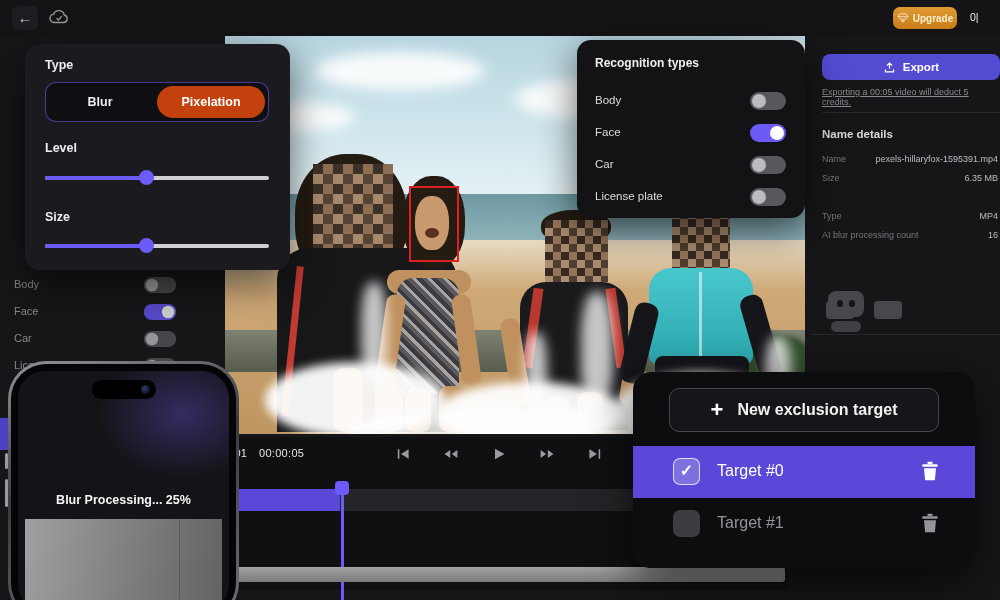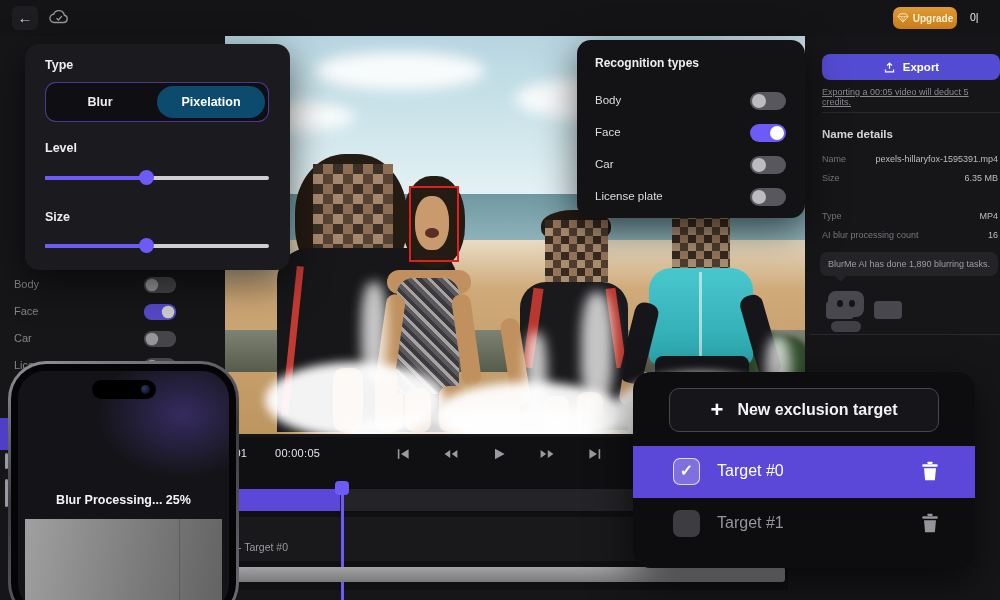--- a/index.html
+++ b/index.html
@@ -40,21 +40,21 @@
 
   
   .panel{position:absolute;background:#1a1a1f;border-radius:14px;
          box-shadow:0 12px 38px rgba(0,0,0,.6);}
   .type-panel{left:25px;top:44px;width:265px;height:226px;z-index:30;}
   .p-title{position:absolute;left:20px;font-size:12.5px;font-weight:bold;color:#ededf1;}
   .seg{position:absolute;left:20px;top:38px;width:224px;height:40px;border-radius:11px;
        border:1px solid rgba(124,92,250,.55);background:#0f0f13;display:flex;box-sizing:border-box;}
   .seg-opt{flex:1;display:flex;align-items:center;justify-content:center;font-size:12.5px;
            font-weight:bold;color:#ececf0;}
-  .seg-opt.sel{background:#0c4a6e;border-radius:16px;margin:3px;color:#fff;}
+  .seg-opt.sel{background:#c2410c;border-radius:16px;margin:3px;color:#fff;}
   .slider{position:absolute;left:20px;width:224px;height:14px;}
   .slider .track{position:absolute;left:0;top:6px;width:100%;height:3.5px;border-radius:2px;background:#cfcfd4;}
   .slider .fill{position:absolute;left:0;top:6px;height:3.5px;border-radius:2px;background:#6c5bf7;}
   .slider .thumb{position:absolute;top:0;width:15px;height:15px;border-radius:50%;background:#6c5bf7;}
 
   .recog-panel{left:577px;top:40px;width:228px;height:178px;z-index:20;background:#131316;}
   .recog-row{position:absolute;left:0;width:228px;height:20px;}
   .recog-row .lbl{position:absolute;left:18px;top:2px;font-size:11.5px;color:#dcdce0;}
   .tg{position:absolute;width:36px;height:18px;border-radius:9px;background:#57575d;}
   .tg .knob{position:absolute;top:2px;left:2px;width:14px;height:14px;border-radius:50%;background:#bbbbc0;}
@@ -323,34 +323,33 @@
       <span class="v">6.35 MB</span>
     </div>
     <div class="kv" style="top:175px;">
       <span class="k">Type</span>
       <span class="v">MP4</span>
     </div>
     <div class="kv" style="top:194px;">
       <span class="k">AI blur processing count</span>
       <span class="v">16</span>
     </div>
-    <div class="bubble">BlurMe AI has done 1,890 blurring tasks.</div>
     <div class="robot">
       <div class="head">
           <span class="eye" style="left:9px;"></span>
           <span class="eye" style="left:21px;"></span>
         </div>
       <div class="body"></div>
     </div>
     <div class="hr" style="top:298px;width:190px;left:0;"></div>
   </div>
 
   <div class="timeline">
     <div class="t-time" style="left:-23px;">00:00:01</div>
-    <div class="t-time" style="left:44px;padding-left:6px;">00:00:05</div>
+    <div class="t-time" style="left:28px;padding-left:6px;">00:00:05</div>
     <div class="transport">
       <span class="tr-btn">
           <svg width="16" height="16" viewBox="0 0 20 20" fill="#9a9aa0">
             <rect x="3.5" y="4" width="2" height="12"></rect>
             <path d="M17 4l-9.5 6L17 16z"></path>
           </svg>
         </span>
       <span class="tr-btn">
           <svg width="18" height="16" viewBox="0 0 22 20" fill="#9a9aa0">
             <path d="M10 5l-7 5 7 5zM19 5l-7 5 7 5z"></path>
@@ -369,23 +368,20 @@
       <span class="tr-btn">
           <svg width="16" height="16" viewBox="0 0 20 20" fill="#9a9aa0">
             <path d="M3 4l9.5 6L3 16z"></path>
             <rect x="14.5" y="4" width="2" height="12"></rect>
           </svg>
         </span>
     </div>
     <div class="t-label">Timeline</div>
     <div class="track-row1">
       <div class="track-fill" style="width:115px;"></div>
-    </div>
-    <div class="track-row2">
-      <div class="t2-label">- Target #0</div>
     </div>
     <div class="playhead-line"></div>
     <div class="playhead-knob"></div>
     <div class="t-scroll"></div>
   </div>
 
   <div class="excl-panel">
     <div class="new-target">
       <span class="plus">+</span>
       <span class="txt">New exclusion target</span>

